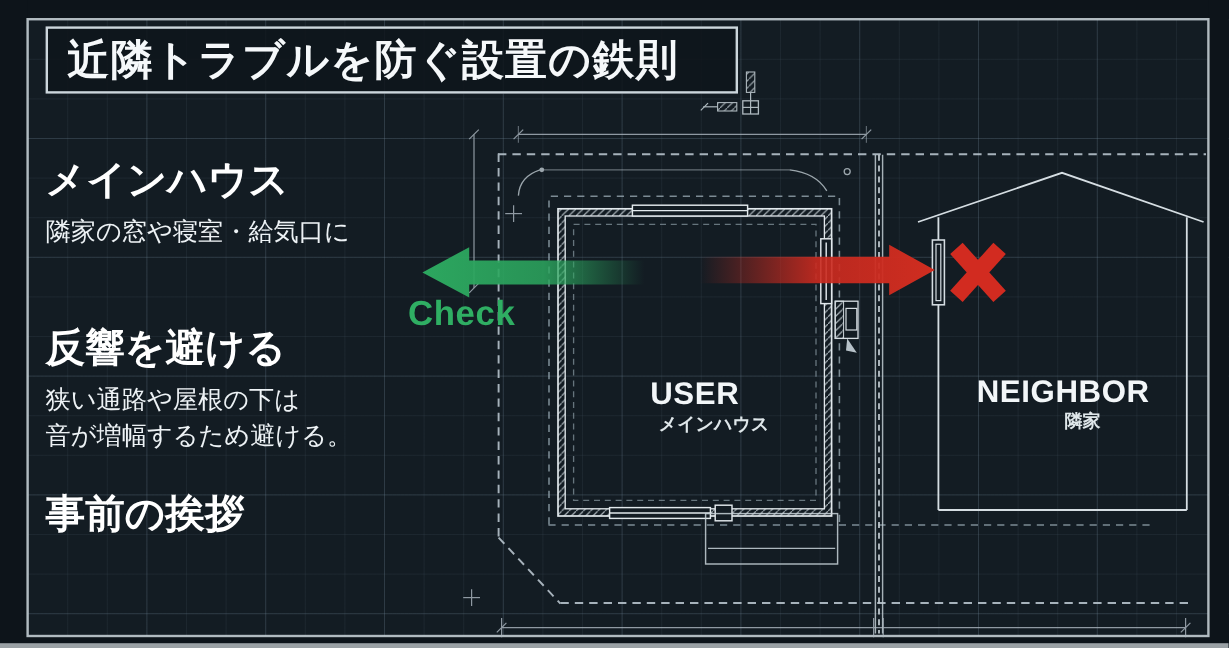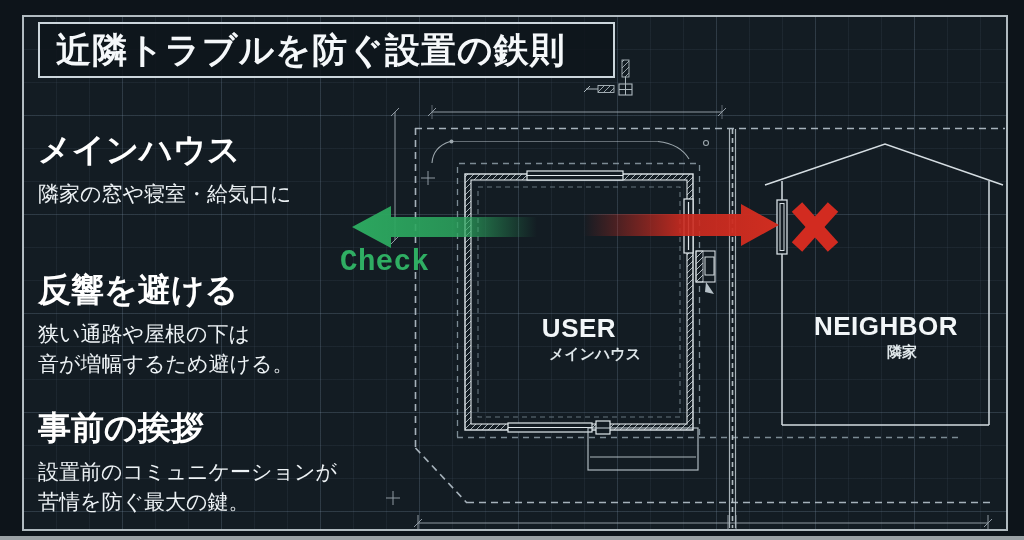--- a/index.html
+++ b/index.html
@@ -24,21 +24,21 @@
     display:flex;align-items:center;box-sizing:border-box;padding-left:16px;
     color:#f5f8fa;font-size:35px;font-weight:bold;letter-spacing:1px;
     white-space:nowrap;
   }
   .sec{position:absolute;left:38px;width:335px;color:#fff;}
   .sec h2{margin:0;font-size:33px;font-weight:bold;color:#ffffff;line-height:1.15;}
   .sec .body{margin-top:10px;font-size:21px;line-height:30px;font-weight:400;color:#edf2f5;}
   .sec-1{top:131px}.sec-2{top:271px}.sec-3{top:409px}
   .check{
     position:absolute;left:340px;top:246px;
-    font-size:29px;font-weight:bold;color:#2fae63;letter-spacing:.5px;font-family:Liberation Mono, monospace;
+    font-size:29px;font-weight:bold;color:#2fae63;letter-spacing:.5px;
   }
   .houselabel{position:absolute;text-align:center;transform:translateX(-50%);color:#f2f6f8;}
   .houselabel .big{font-size:26px;font-weight:bold;letter-spacing:.5px;line-height:1;margin-top:37px;}
   .houselabel .small{font-size:15px;font-weight:600;color:#dfe7ea;margin-top:5px;line-height:1;margin-left:32px;}
   .user-label{left:579px;top:278px;}
   .neighbor-label{left:886px;top:276px;}
 </style>
 </head>
 <body>
 
@@ -193,24 +193,20 @@
   <div class="sec sec-2">
     <h2>反響を避ける</h2>
     <div class="body">
       <div>狭い通路や屋根の下は</div>
       <div>音が増幅するため避ける。</div>
     </div>
   </div>
 
   <div class="sec sec-3">
     <h2>事前の挨拶</h2>
-    <div class="body">
-      <div>設置前のコミュニケーションが</div>
-      <div>苦情を防ぐ最大の鍵。</div>
-    </div>
   </div>
 
   <div class="check">Check</div>
 
   <div class="houselabel user-label">
     <div class="big">USER</div>
     <div class="small">メインハウス</div>
   </div>
 
   <div class="houselabel neighbor-label">

